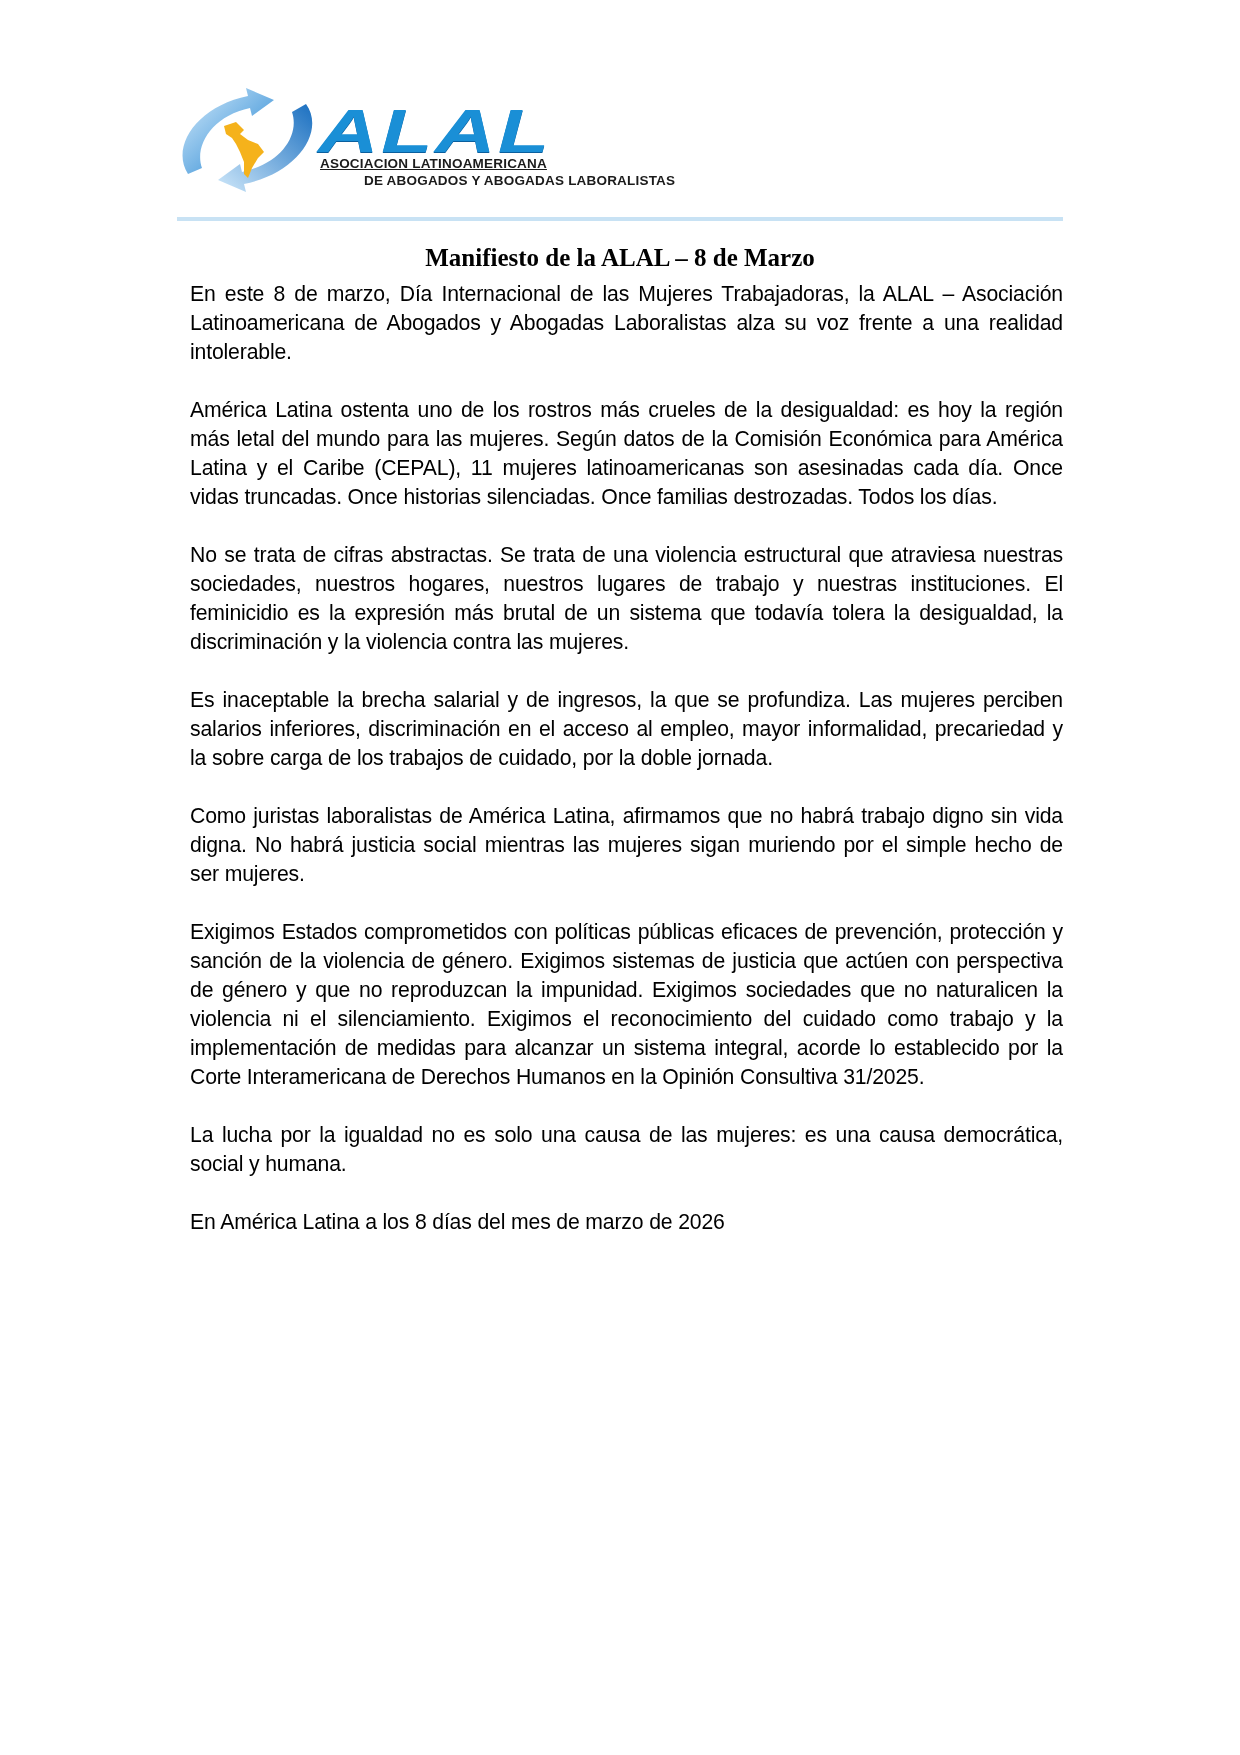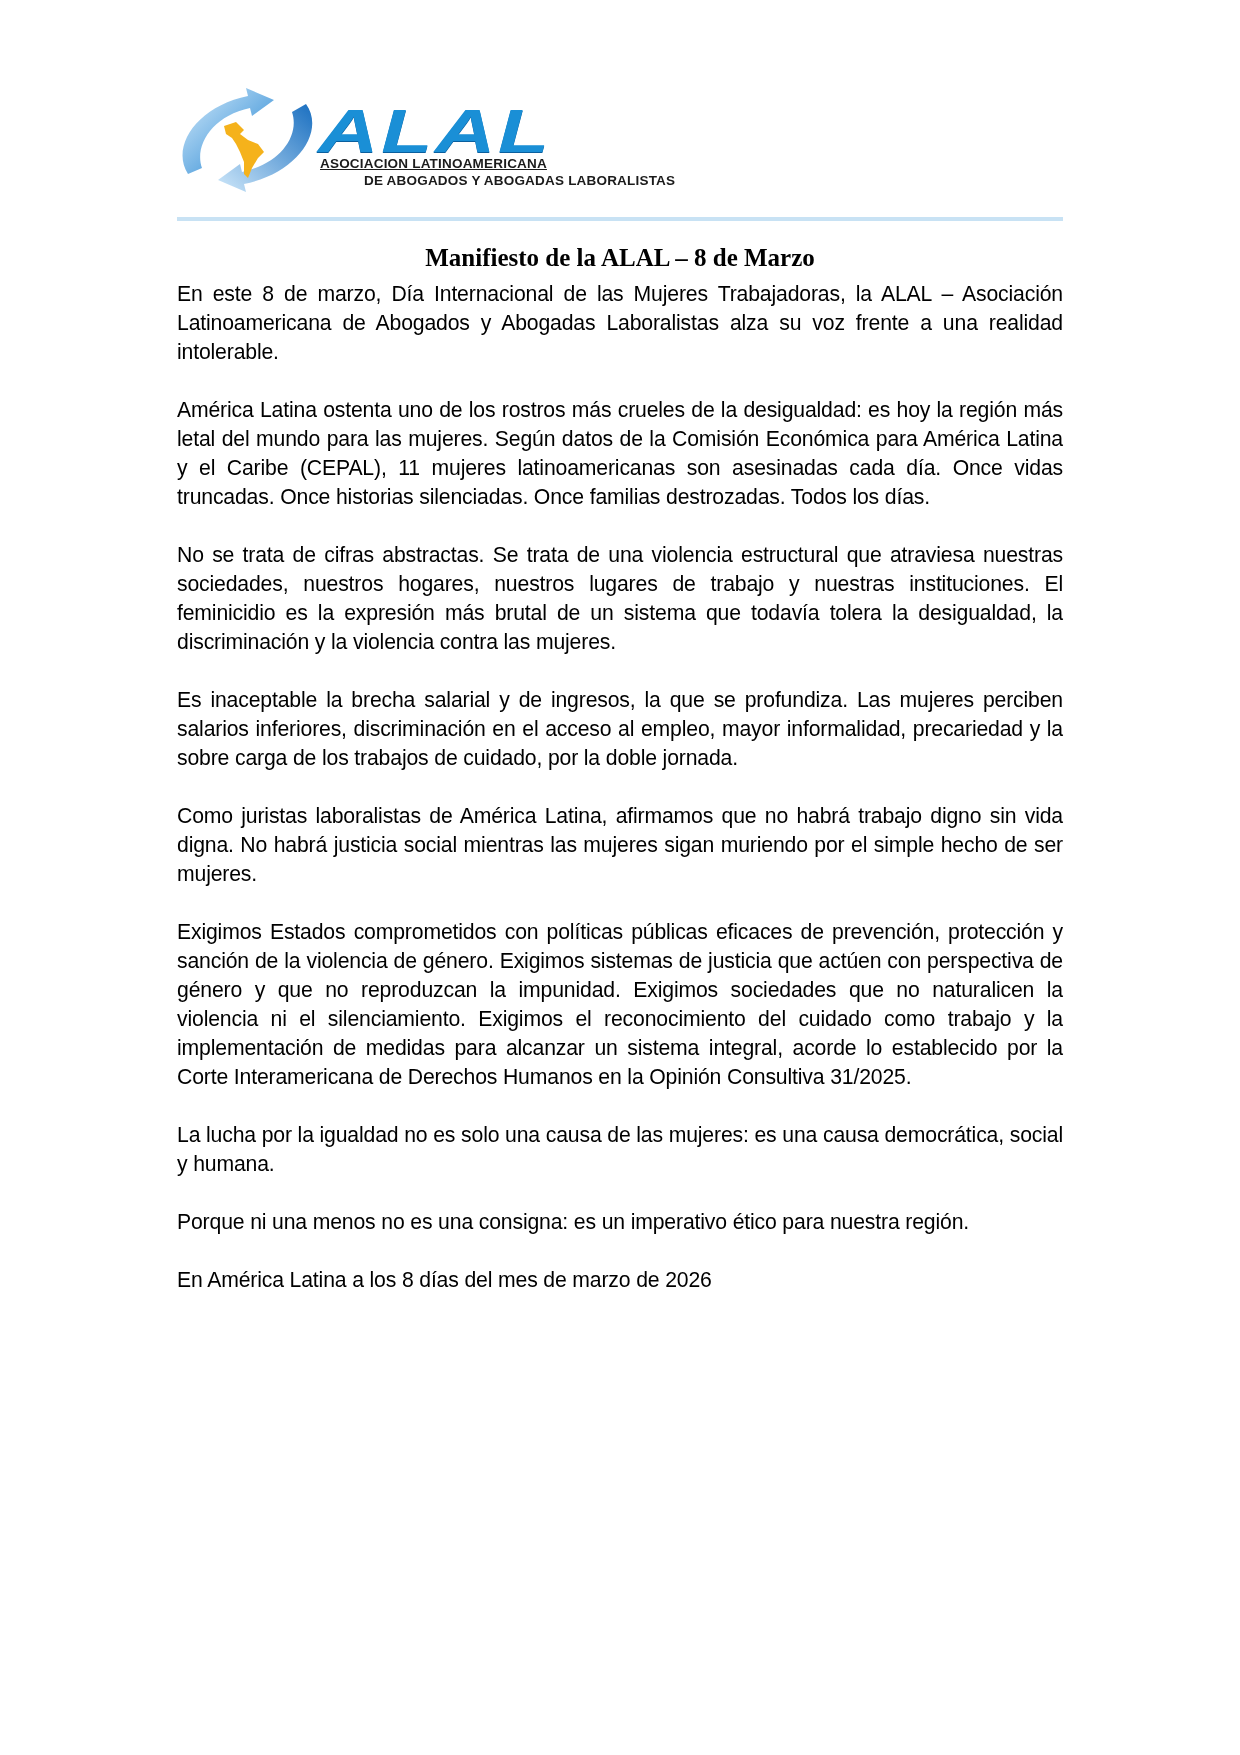--- a/index.html
+++ b/index.html
@@ -12,21 +12,21 @@
                color: #1a8fd6; font-style: italic; transform: scaleX(1.35); transform-origin: left top;
                text-shadow: 0 1px 0 #0a5f9e; }
   .logo-sub { position: absolute; left: 142px; font-size: 13.5px; font-weight: bold; color: #1b1b1b;
               letter-spacing: 0.2px; white-space: nowrap; }
   .logo-sub.l1 { top: 70px; text-decoration: underline; }
   .logo-sub.l2 { top: 87px; padding-left: 44px; }
   .divider { position: absolute; left: 177px; top: 217px; width: 886px; height: 4px; background: #c8e2f4; }
   .title { position: absolute; left: 177px; top: 225px; width: 886px; text-align: center;
            font-size: 25px; font-weight: bold; line-height: 32px; font-family: Liberation Serif, serif; }
   .content { position: absolute; left: 177px; top: 279px; width: 886px; }
-  .content p { margin: 0 0 29px 0; font-size: 21.2px; line-height: 29px; text-align: justify;
+  .content p { margin: 0 0 29px 13px; font-size: 21.2px; line-height: 29px; text-align: justify;
                letter-spacing: -0.15px; }
   .content p.closing { text-align: left; }
 </style>
 </head>
 <body>
 
 <div class="logo">
   <svg width="140" height="108" viewBox="0 0 140 108">
     <defs>
       <linearGradient id="arcA" x1="0" y1="0" x2="1" y2="1">
@@ -55,15 +55,14 @@
 <h1 class="title">Manifiesto de la ALAL – 8 de Marzo</h1>
 
 <div class="content">
   <p>En este 8 de marzo, Día Internacional de las Mujeres Trabajadoras, la ALAL – Asociación Latinoamericana de Abogados y Abogadas Laboralistas alza su voz frente a una realidad intolerable.</p>
   <p>América Latina ostenta uno de los rostros más crueles de la desigualdad: es hoy la región más letal del mundo para las mujeres. Según datos de la Comisión Económica para América Latina y el Caribe (CEPAL), 11 mujeres latinoamericanas son asesinadas cada día. Once vidas truncadas. Once historias silenciadas. Once familias destrozadas. Todos los días.</p>
   <p>No se trata de cifras abstractas. Se trata de una violencia estructural que atraviesa nuestras sociedades, nuestros hogares, nuestros lugares de trabajo y nuestras instituciones. El feminicidio es la expresión más brutal de un sistema que todavía tolera la desigualdad, la discriminación y la violencia contra las mujeres.</p>
   <p>Es inaceptable la brecha salarial y de ingresos, la que se profundiza. Las mujeres perciben salarios inferiores, discriminación en el acceso al empleo, mayor informalidad, precariedad y la sobre carga de los trabajos de cuidado, por la doble jornada.</p>
   <p>Como juristas laboralistas de América Latina, afirmamos que no habrá trabajo digno sin vida digna. No habrá justicia social mientras las mujeres sigan muriendo por el simple hecho de ser mujeres.</p>
   <p>Exigimos Estados comprometidos con políticas públicas eficaces de prevención, protección y sanción de la violencia de género. Exigimos sistemas de justicia que actúen con perspectiva de género y que no reproduzcan la impunidad. Exigimos sociedades que no naturalicen la violencia ni el silenciamiento. Exigimos el reconocimiento del cuidado como trabajo y la implementación de medidas para alcanzar un sistema integral, acorde lo establecido por la Corte Interamericana de Derechos Humanos en la Opinión Consultiva 31/2025.</p>
   <p>La lucha por la igualdad no es solo una causa de las mujeres: es una causa democrática, social y humana.</p>
-  <p>Porque ni una menos no es una consigna: es un imperativo ético para nuestra región.</p>
   <p class="closing">En América Latina a los 8 días del mes de marzo de 2026</p>
 </div>
 
 </body></html>

